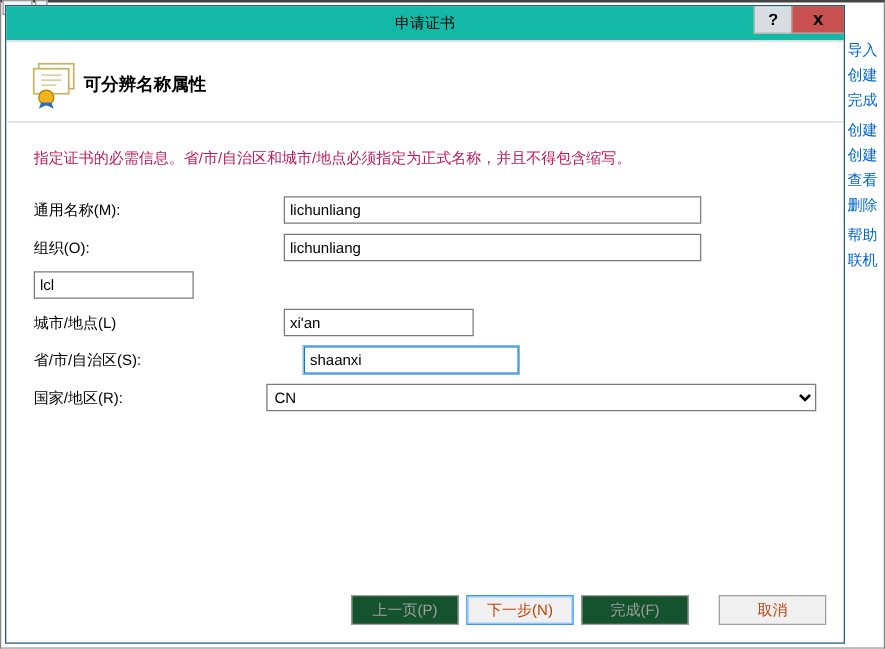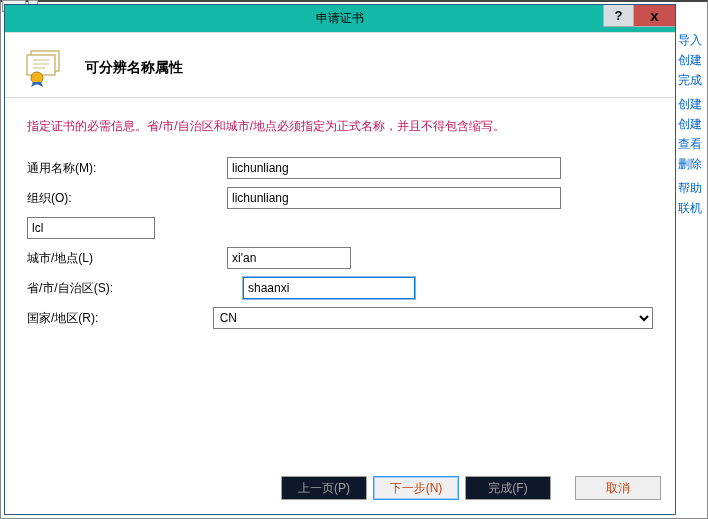--- a/index.html
+++ b/index.html
@@ -58,21 +58,20 @@
     border-left: 1px solid #b0b0b0;
     border-bottom: 1px solid #b0b0b0;
     font-size: 13px;
   }
   .tbtn.help { background: #d8dde2; color: #000; font-weight: bold; }
   .tbtn.close { background: #c8504f; color: #000; font-weight: bold; width: 42px; font-size: 15px; }
   .header {
     padding: 16px 20px 10px 20px;
     display: flex;
     align-items: center;
-    gap: 18px;
     border-bottom: 1px solid #d8d8d8;
   }
   .cert-icon { width: 42px; height: 38px; position: relative; }
   .heading {
     font-size: 14px;
     font-weight: bold;
     color: #000;
   }
   .content {
     flex: 1;
@@ -93,21 +92,21 @@
     color: #000;
   }
   .text-input {
     font: inherit;
     height: 22px;
     padding: 0 4px;
     border: 1px solid #7a7a7a;
   }
   .text-input.w1 { width: 334px; }
   .text-input.w2 { width: 128px; }
-  .text-input.w3 { width: 124px; }
+  .text-input.w3 { width: 152px; }
   .text-input.w4 { width: 172px; }
   .text-input.focused {
     border: 1px solid #0078d7;
     outline: 1px solid #88b6e0;
     margin-left: 16px;
   }
   .select {
     font: inherit;
     height: 22px;
     width: 474px;
@@ -125,21 +124,21 @@
     font: inherit;
     height: 24px;
     min-width: 86px;
     background: #f0f0f0;
     border: 1px solid #a0a0a0;
     color: #c2410c;
     cursor: pointer;
   }
   .btn:disabled {
     color: #a0a0a0;
-    background: #0f172a;
+    background: #14532d;
     cursor: default;
   }
   .btn.default {
     border: 1px solid #3399ff;
     box-shadow: 0 0 0 1px #a3cdf5 inset;
   }
   .btn.cancel { margin-left: 18px; }
   .side-links {
     position: absolute;
     top: 30px;

